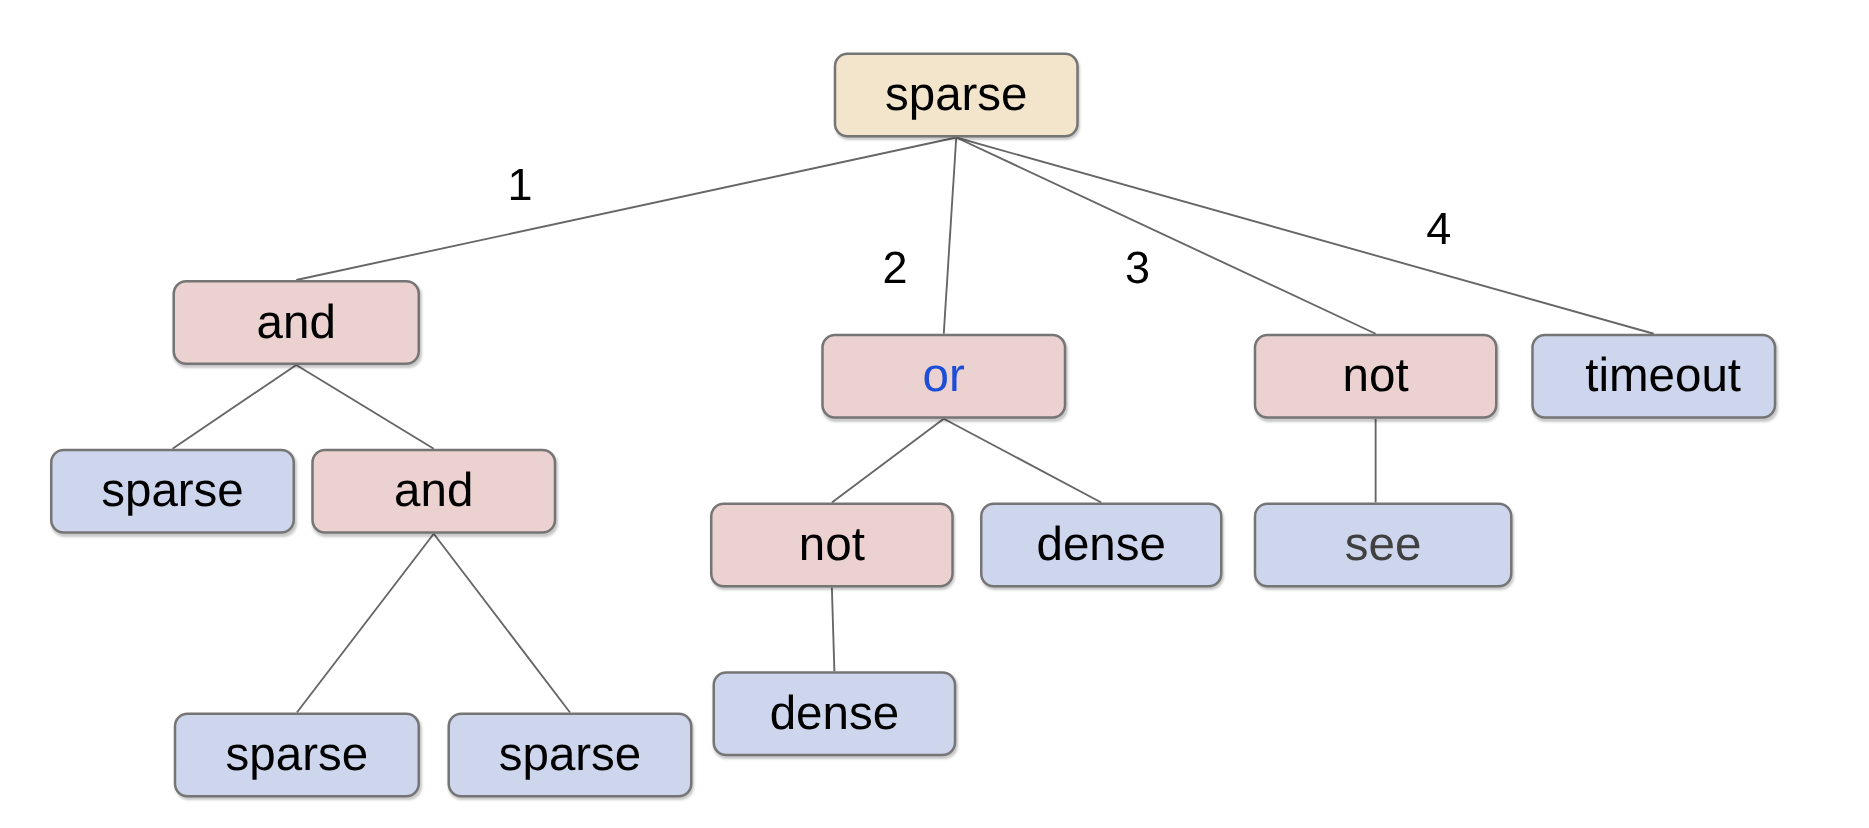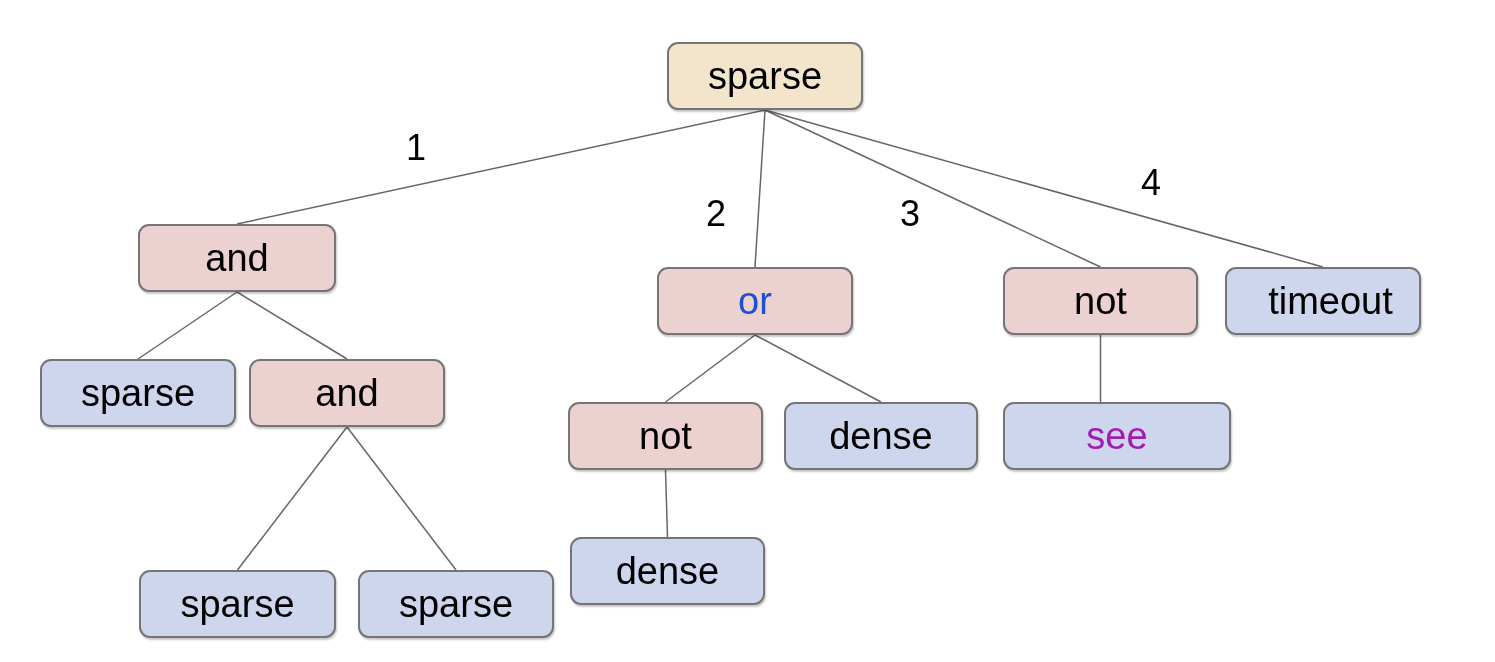--- a/index.html
+++ b/index.html
@@ -68,17 +68,17 @@
     <div class="edge-label" style="left: 1151px; top: 183px; color: rgb(0, 0, 0);">4</div>
     <div class="node" style="left: 667px; top: 42px; width: 196px; height: 68px; background: rgb(243, 229, 204); border-color: rgb(117, 117, 117); color: rgb(0, 0, 0);">sparse</div>
     <div class="node" style="left: 138px; top: 224px; width: 198px; height: 68px; background: rgb(235, 209, 207); border-color: rgb(117, 117, 117); color: rgb(0, 0, 0);">and</div>
     <div class="node" style="left: 657px; top: 267px; width: 196px; height: 68px; background: rgb(235, 209, 207); border-color: rgb(117, 117, 117); color: #1d4ed8;">or</div>
     <div class="node" style="left: 1003px; top: 267px; width: 195px; height: 68px; background: rgb(235, 209, 207); border-color: rgb(117, 117, 117); color: rgb(0, 0, 0);">not</div>
     <div class="node" style="left: 1225px; top: 267px; width: 196px; height: 68px; background: rgb(205, 214, 237); border-color: rgb(117, 117, 117); color: rgb(0, 0, 0); padding-left: 15px;">timeout</div>
     <div class="node" style="left: 40px; top: 359px; width: 196px; height: 68px; background: rgb(205, 214, 237); border-color: rgb(117, 117, 117); color: rgb(0, 0, 0);">sparse</div>
     <div class="node" style="left: 249px; top: 359px; width: 196px; height: 68px; background: rgb(235, 209, 207); border-color: rgb(117, 117, 117); color: rgb(0, 0, 0);">and</div>
     <div class="node" style="left: 568px; top: 402px; width: 195px; height: 68px; background: rgb(235, 209, 207); border-color: rgb(117, 117, 117); color: rgb(0, 0, 0);">not</div>
     <div class="node" style="left: 784px; top: 402px; width: 194px; height: 68px; background: rgb(205, 214, 237); border-color: rgb(117, 117, 117); color: rgb(0, 0, 0);">dense</div>
-    <div class="node" style="left: 1003px; top: 402px; width: 228px; height: 68px; background: rgb(205, 214, 237); border-color: rgb(117, 117, 117); color: #a21caf;">see</div>
+    <div class="node" style="left: 1003px; top: 402px; width: 207px; height: 68px; background: rgb(205, 214, 237); border-color: rgb(117, 117, 117); color: #404040;">see</div>
     <div class="node" style="left: 139px; top: 570px; width: 197px; height: 68px; background: rgb(205, 214, 237); border-color: rgb(117, 117, 117); color: rgb(0, 0, 0);">sparse</div>
     <div class="node" style="left: 358px; top: 570px; width: 196px; height: 68px; background: rgb(205, 214, 237); border-color: rgb(117, 117, 117); color: rgb(0, 0, 0);">sparse</div>
     <div class="node" style="left: 570px; top: 537px; width: 195px; height: 68px; background: rgb(205, 214, 237); border-color: rgb(117, 117, 117); color: rgb(0, 0, 0);">dense</div>
   </div>
 
 </body></html>

